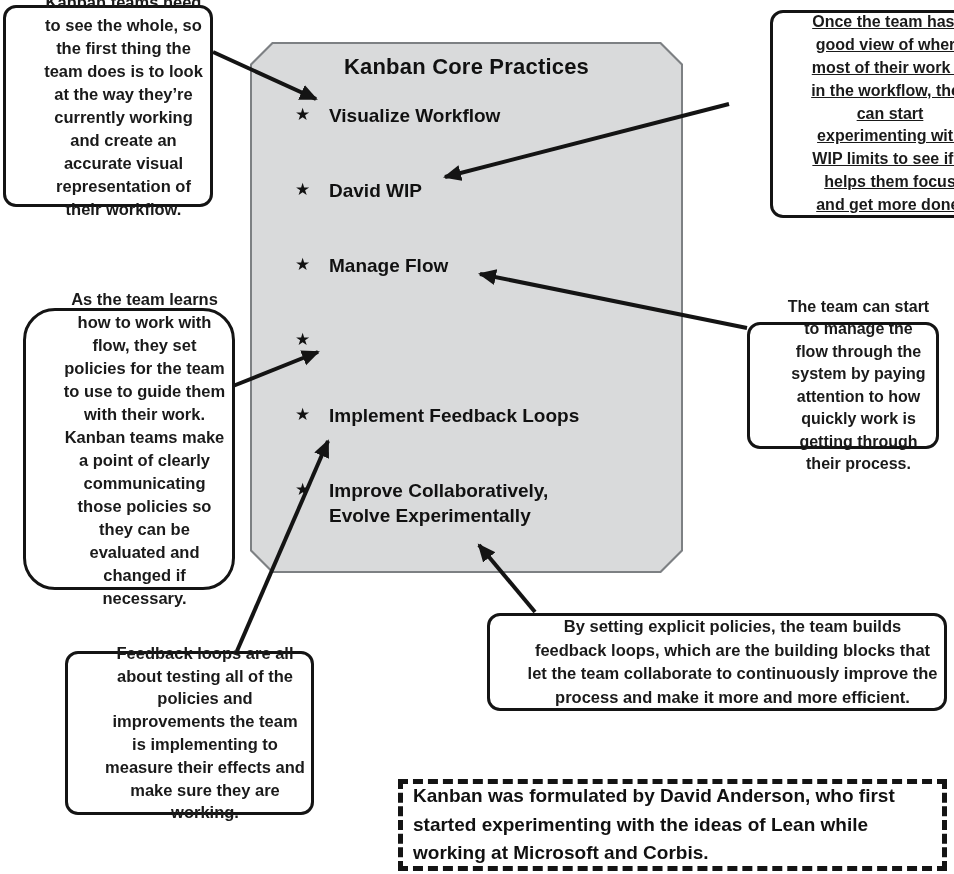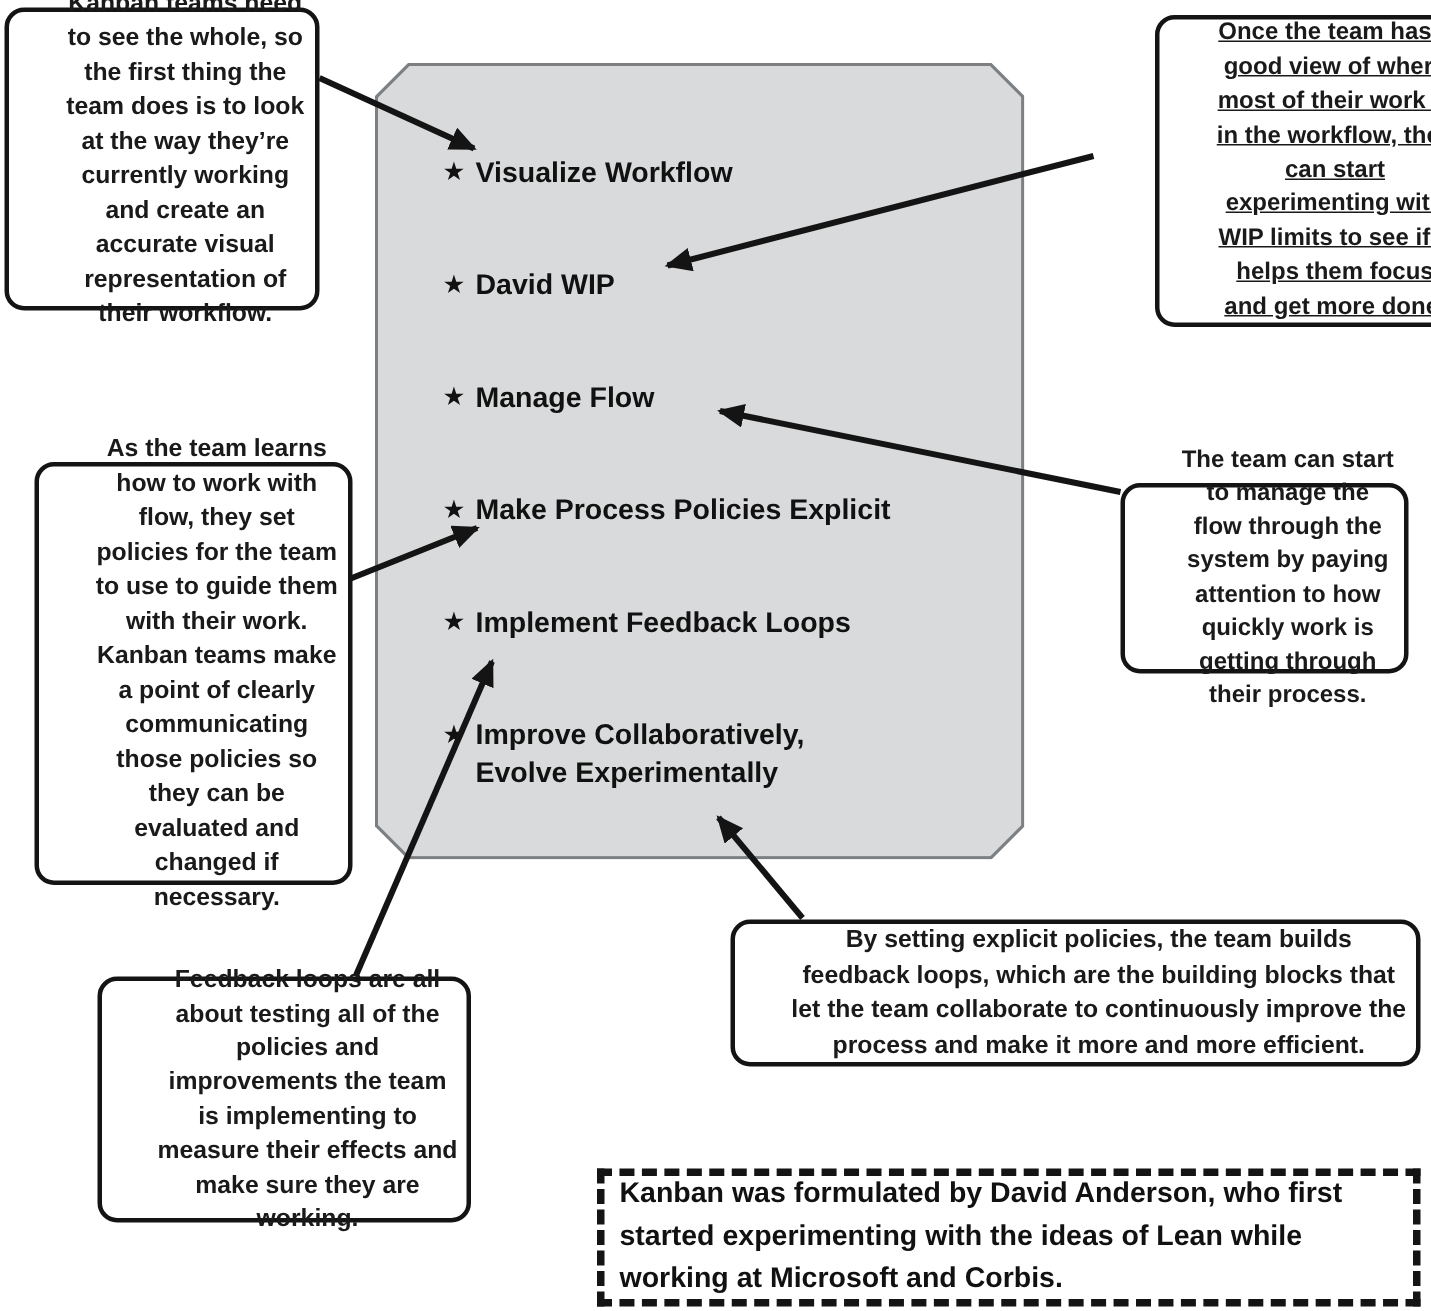--- a/index.html
+++ b/index.html
@@ -51,20 +51,21 @@
     align-items: flex-start;
     list-style: none;
   }
   .practice .star {
     width: 22px;
     font-size: 17px;
     line-height: 24px;
     color: #111;
   }
   .practice-label {
+    margin-left: 12px;
     font-size: 19px;
     line-height: 25px;
     white-space: pre-line;
     color: #111;
   }
   .p0 { top: 59px; } .p1 { top: 134px; } .p2 { top: 209px; }
   .p3 { top: 284px; } .p4 { top: 359px; } .p5 { top: 434px; }
 
   
   .arrow-layer {
@@ -83,21 +84,21 @@
     display: flex;
     align-items: center;
     justify-content: center;
     text-align: center;
     padding: 4px 6px;
     color: #1a1a1a;
   }
   .callout p { white-space: pre-line; margin-left: 31px; }
   .co-visualize   { left: 3px;   top: 5px;   width: 210px; height: 202px; font-size: 16.5px; line-height: 23px; }
   .co-limit-wip   { left: 770px; top: 10px;  width: 209px; height: 208px; font-size: 16px;   line-height: 22.8px; text-decoration: underline; }
-  .co-policies    { left: 23px;  top: 308px; width: 212px; height: 282px; font-size: 16.5px; line-height: 23px; }
+  .co-policies    { left: 23px;  top: 308px; width: 212px; height: 282px; font-size: 16.5px; line-height: 23px; border-radius: 32px; }
   .co-manage-flow { left: 747px; top: 322px; width: 192px; height: 127px; font-size: 16px;   line-height: 22.5px; }
   .co-feedback    { left: 65px;  top: 651px; width: 249px; height: 164px; font-size: 16.5px; line-height: 22.8px; }
   .co-improve     { left: 487px; top: 613px; width: 460px; height: 98px;  font-size: 16.5px; line-height: 23.5px; }
 
   
   .footnote {
     position: absolute;
     z-index: 3;
     left: 398px; top: 779px;
     width: 549px; height: 92px;
@@ -112,36 +113,36 @@
     color: #111;
   }
 </style>
 </head>
 <body>
 
 <div class="canvas">
 
   <div class="core-box">
     <div class="core-box-inner">
+      <h1 class="core-title">Kanban Core Practices</h1>
 
       <div class="practice p0">
         <span class="star">★</span>
         <span class="practice-label">Visualize Workflow</span>
       </div>
       <div class="practice p1">
         <span class="star">★</span>
         <span class="practice-label">David WIP</span>
       </div>
       <div class="practice p2">
         <span class="star">★</span>
         <span class="practice-label">Manage Flow</span>
       </div>
       <div class="practice p3">
         <span class="star">★</span>
-        <span class="practice-label">Make Process Policies Explicit</span>
       </div>
       <div class="practice p4">
         <span class="star">★</span>
         <span class="practice-label">Implement Feedback Loops</span>
       </div>
       <div class="practice p5">
         <span class="star">★</span>
         <span class="practice-label">Improve Collaboratively,
 Evolve Experimentally</span>
       </div>

